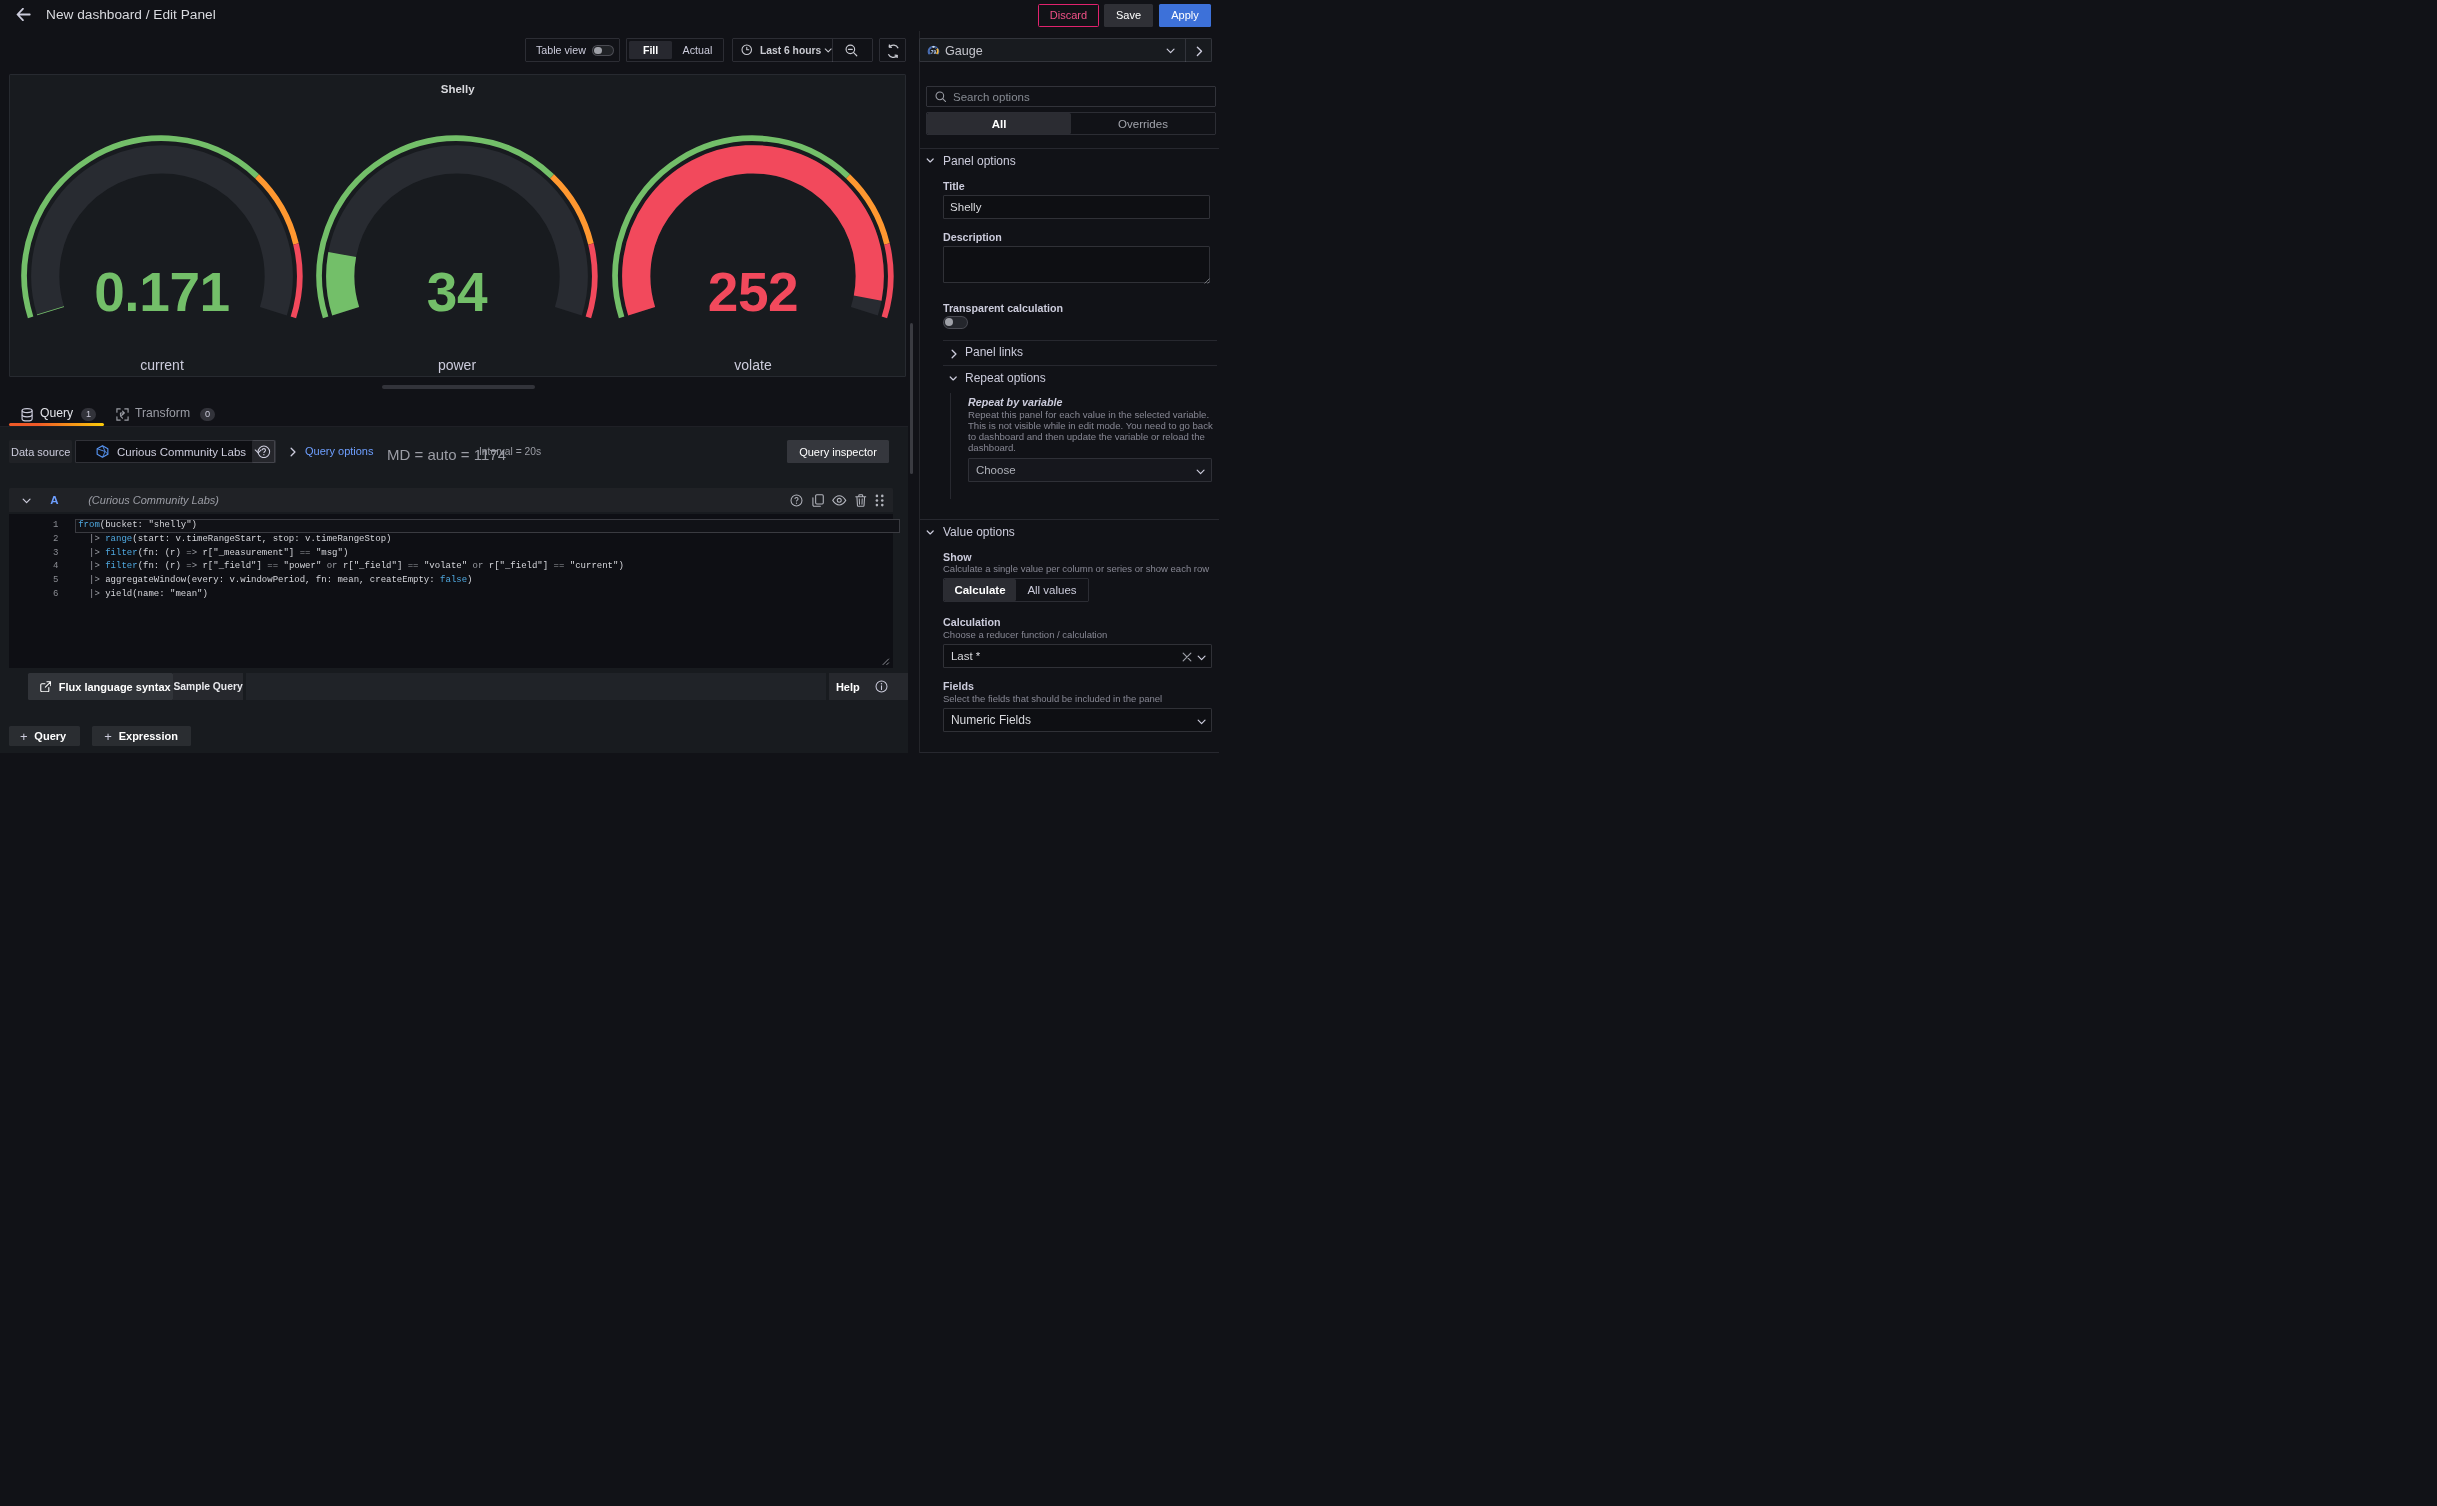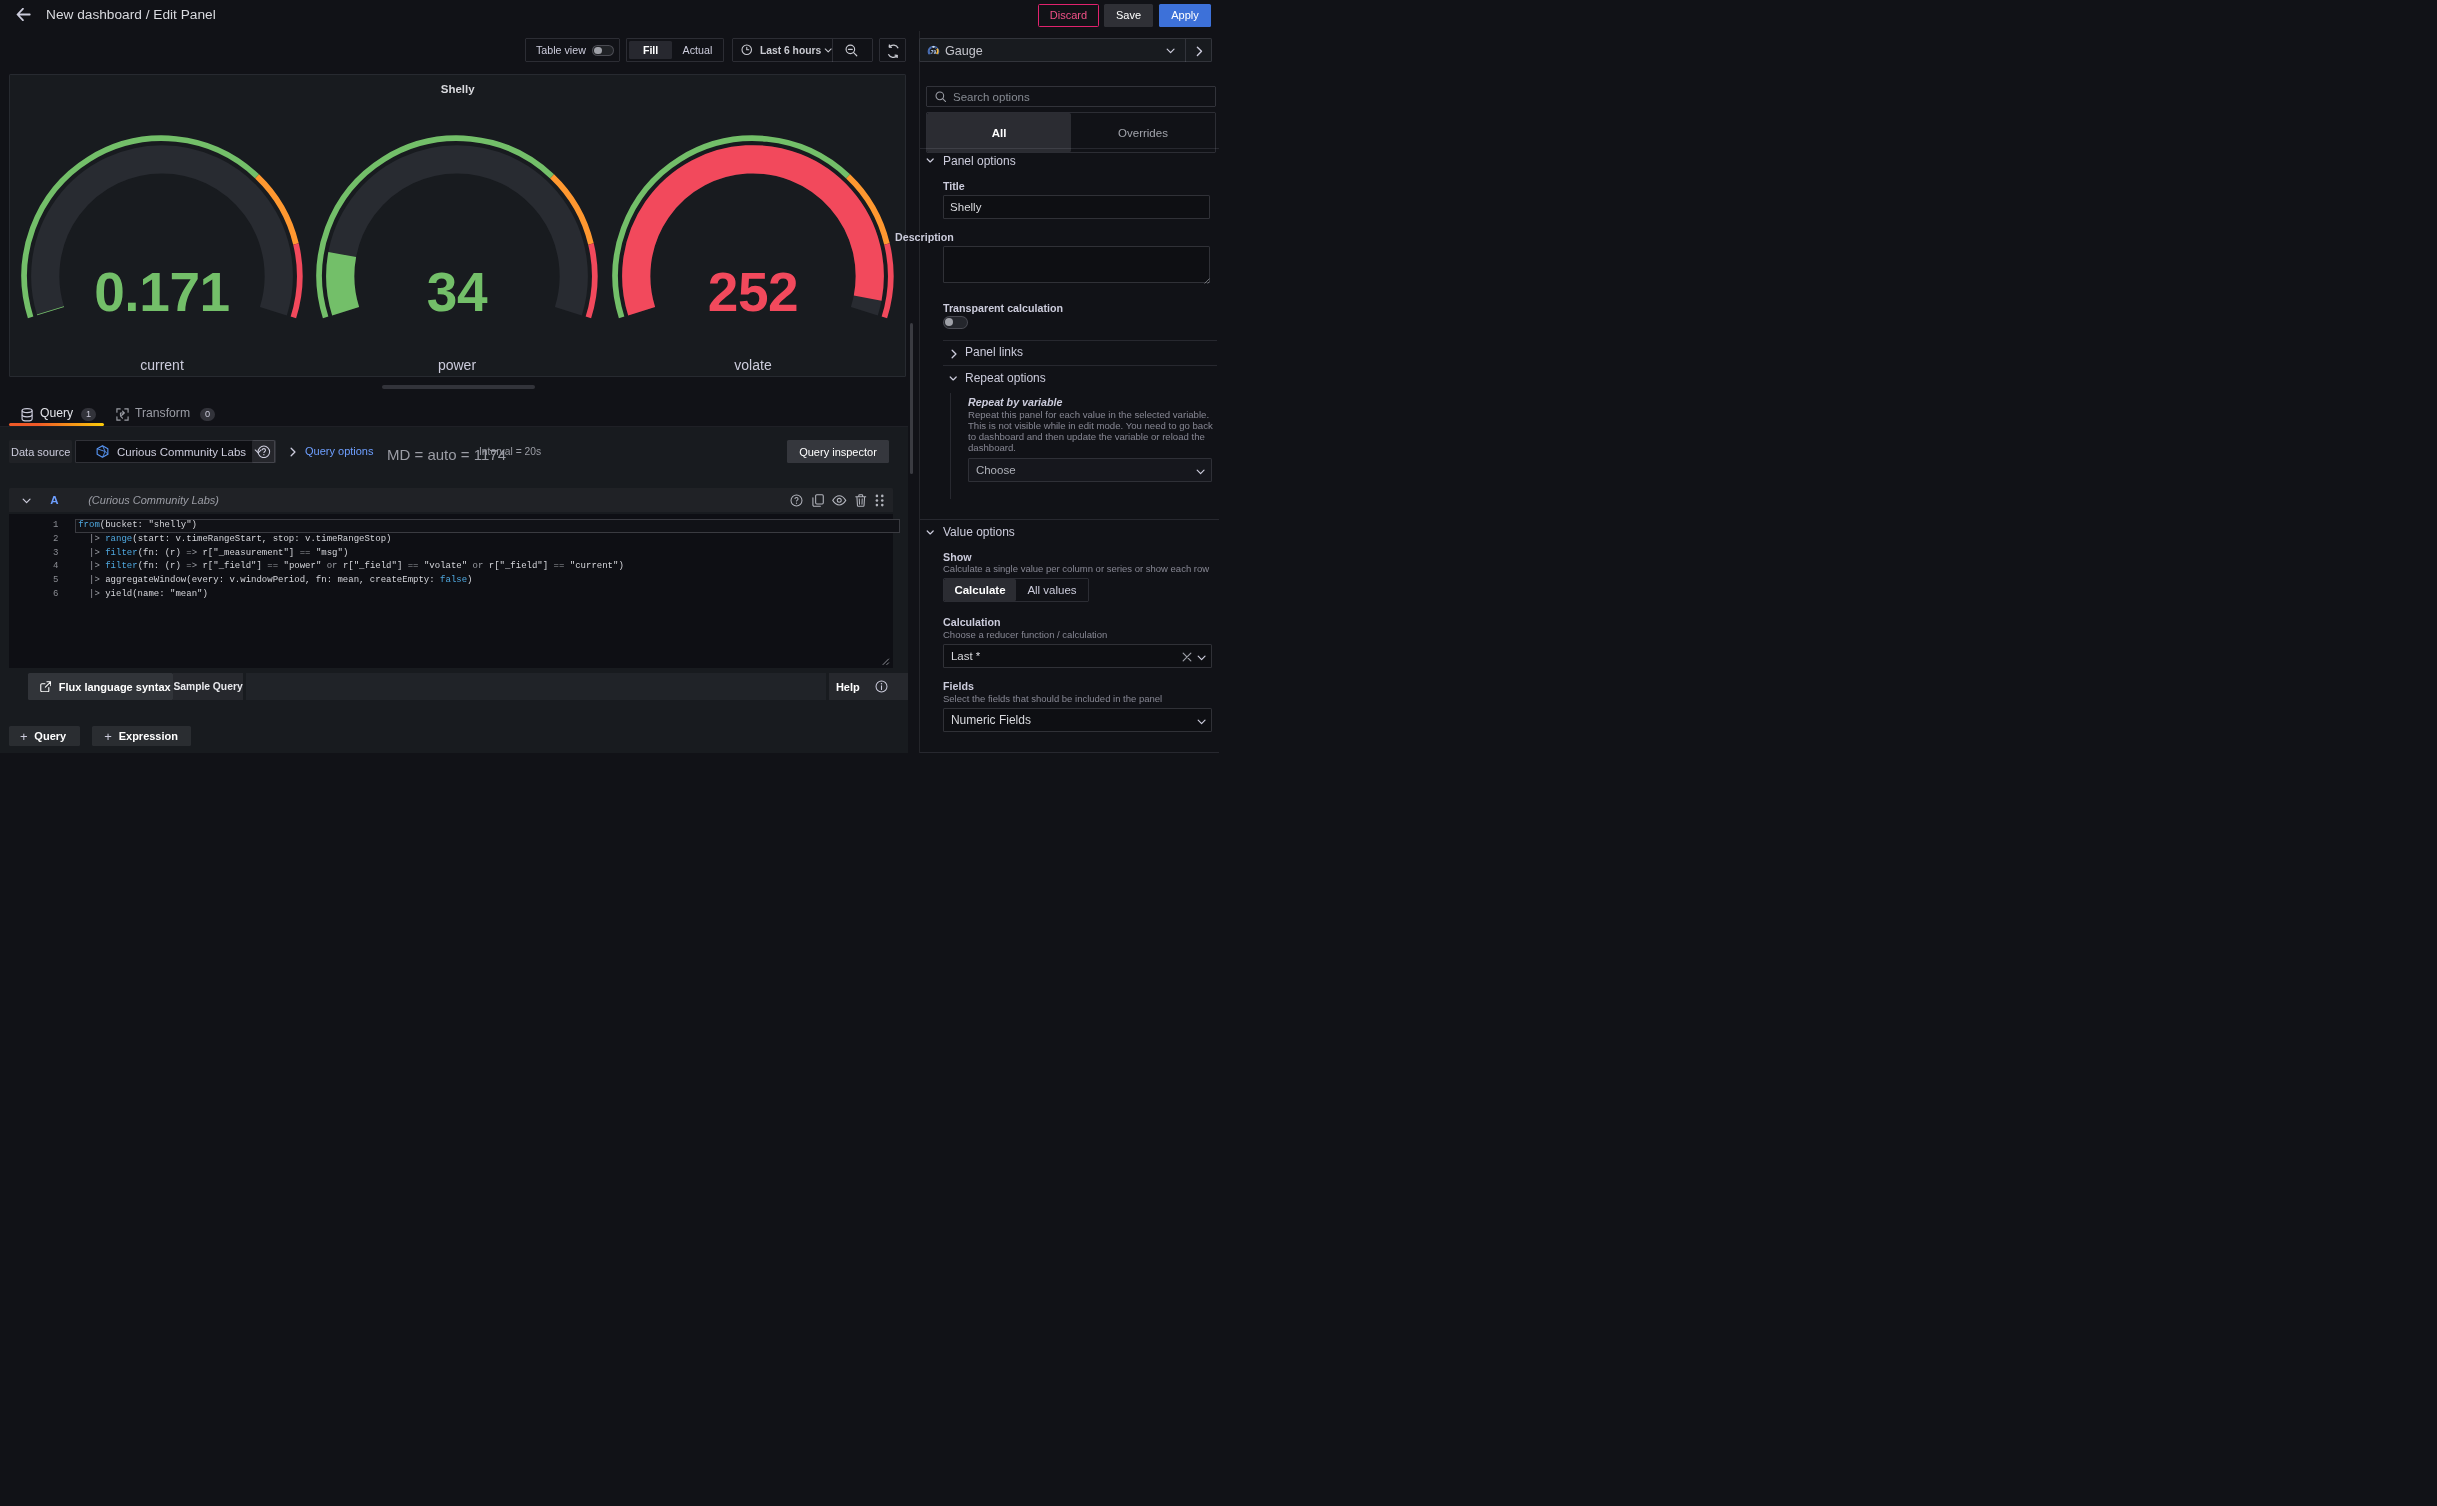--- a/index.html
+++ b/index.html
@@ -241,35 +241,35 @@
 </div>
 
 <div class="abs" style="left:926px;top:86px;width:290px;height:21.4px;border:0.8px solid rgba(204,204,220,0.18);border-radius:1.5px;display:flex;align-items:center;">
   <svg style="margin-left:7.6px;" width="11.5" height="11.5" viewBox="0 0 15 15">
     <circle cx="6.3" cy="6.3" r="5" stroke="#9b9da5" stroke-width="1.4" fill="none"></circle>
     <path d="M10 10 L14 14" stroke="#9b9da5" stroke-width="1.4" stroke-linecap="round"></path>
   </svg>
   <span style="margin-left:6.9px;font-size:11.5px;color:#868a92;">Search options</span>
 </div>
 
-<div class="abs" style="left:926px;top:112px;width:290px;height:41px;border:0.8px solid rgba(204,204,220,0.15);border-radius:1.5px;display:flex;">
+<div class="abs" style="left:926px;top:112px;width:290px;height:23px;border:0.8px solid rgba(204,204,220,0.15);border-radius:1.5px;display:flex;">
   <div style="width:144px;background:rgba(204,204,220,0.14);border-radius:1.5px;display:flex;align-items:center;justify-content:center;font-size:11.5px;font-weight:700;color:#fff;">All</div>
   <div style="flex:1;display:flex;align-items:center;justify-content:center;font-size:11.5px;color:#a2a4ac;">Overrides</div>
 </div>
 <div class="divider" style="left:920px;top:148px;width:299px;"></div>
 
 <svg class="abs" style="left:926px;top:158px;" width="8.4" height="5.3" viewBox="0 0 12 8">
     <path d="M1.5 1.5 L6 6 L10.5 1.5" stroke="#ccccdc" stroke-width="1.8" fill="none" stroke-linecap="round" stroke-linejoin="round"></path>
   </svg>
 <div class="seclbl" style="left:943px;top:154px;">Panel options</div>
 <div class="fldlbl" style="left:943px;top:180px;">Title</div>
 <div class="abs" style="left:943px;top:195px;width:267px;height:24px;background:#0e0f13;border:0.8px solid rgba(204,204,220,0.18);border-radius:1.5px;display:flex;align-items:center;">
   <span style="margin-left:6.1px;font-size:11.5px;color:#d8d9dd;">Shelly</span>
 </div>
-<div class="fldlbl" style="left:895px;top:231px;">Description</div>
+<div class="fldlbl" style="left:943px;top:231px;">Description</div>
 <div class="abs" style="left:943px;top:246px;width:267px;height:37px;background:#0e0f13;border:0.8px solid rgba(204,204,220,0.18);border-radius:1.5px;">
   <svg class="abs" style="left:260px;top:31px;" width="6.1" height="6.1" viewBox="0 0 10 10">
       <path d="M9 1 L1 9 M9 6 L6 9" stroke="#9a9ca3" stroke-width="1.2"></path>
     </svg>
 </div>
 <div class="fldlbl" style="left:943px;top:302px;">Transparent calculation</div>
 <div class="abs" style="left:943px;top:316px;width:25px;height:13px;background:#24262c;border:0.8px solid rgba(204,204,220,0.22);border-radius:6.9px;"></div>
 <div class="abs" style="left:945px;top:318px;width:8.4px;height:8.4px;background:#9fa1a8;border-radius:50%;"></div>
 <div class="divider" style="left:943px;top:340px;width:274px;"></div>
 

